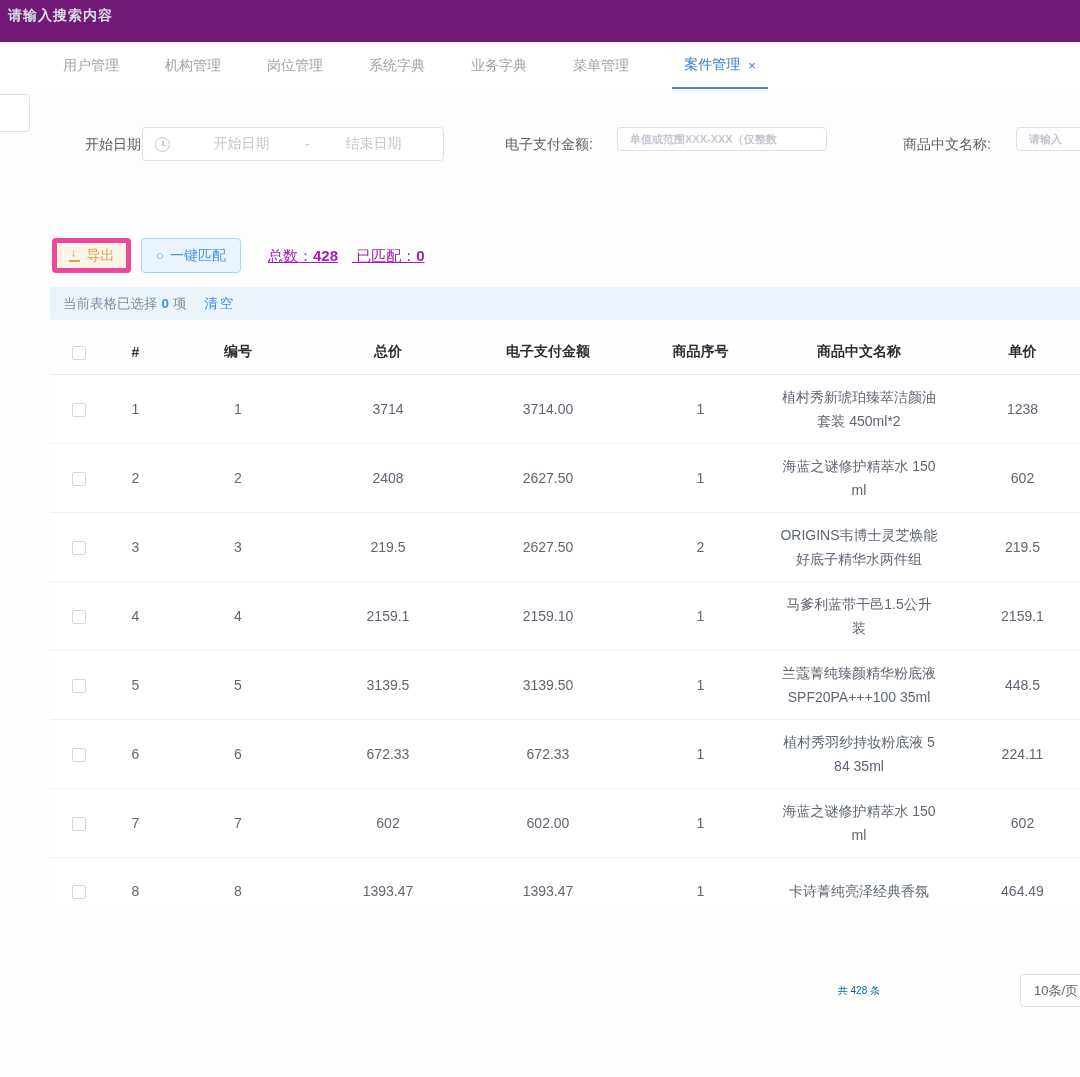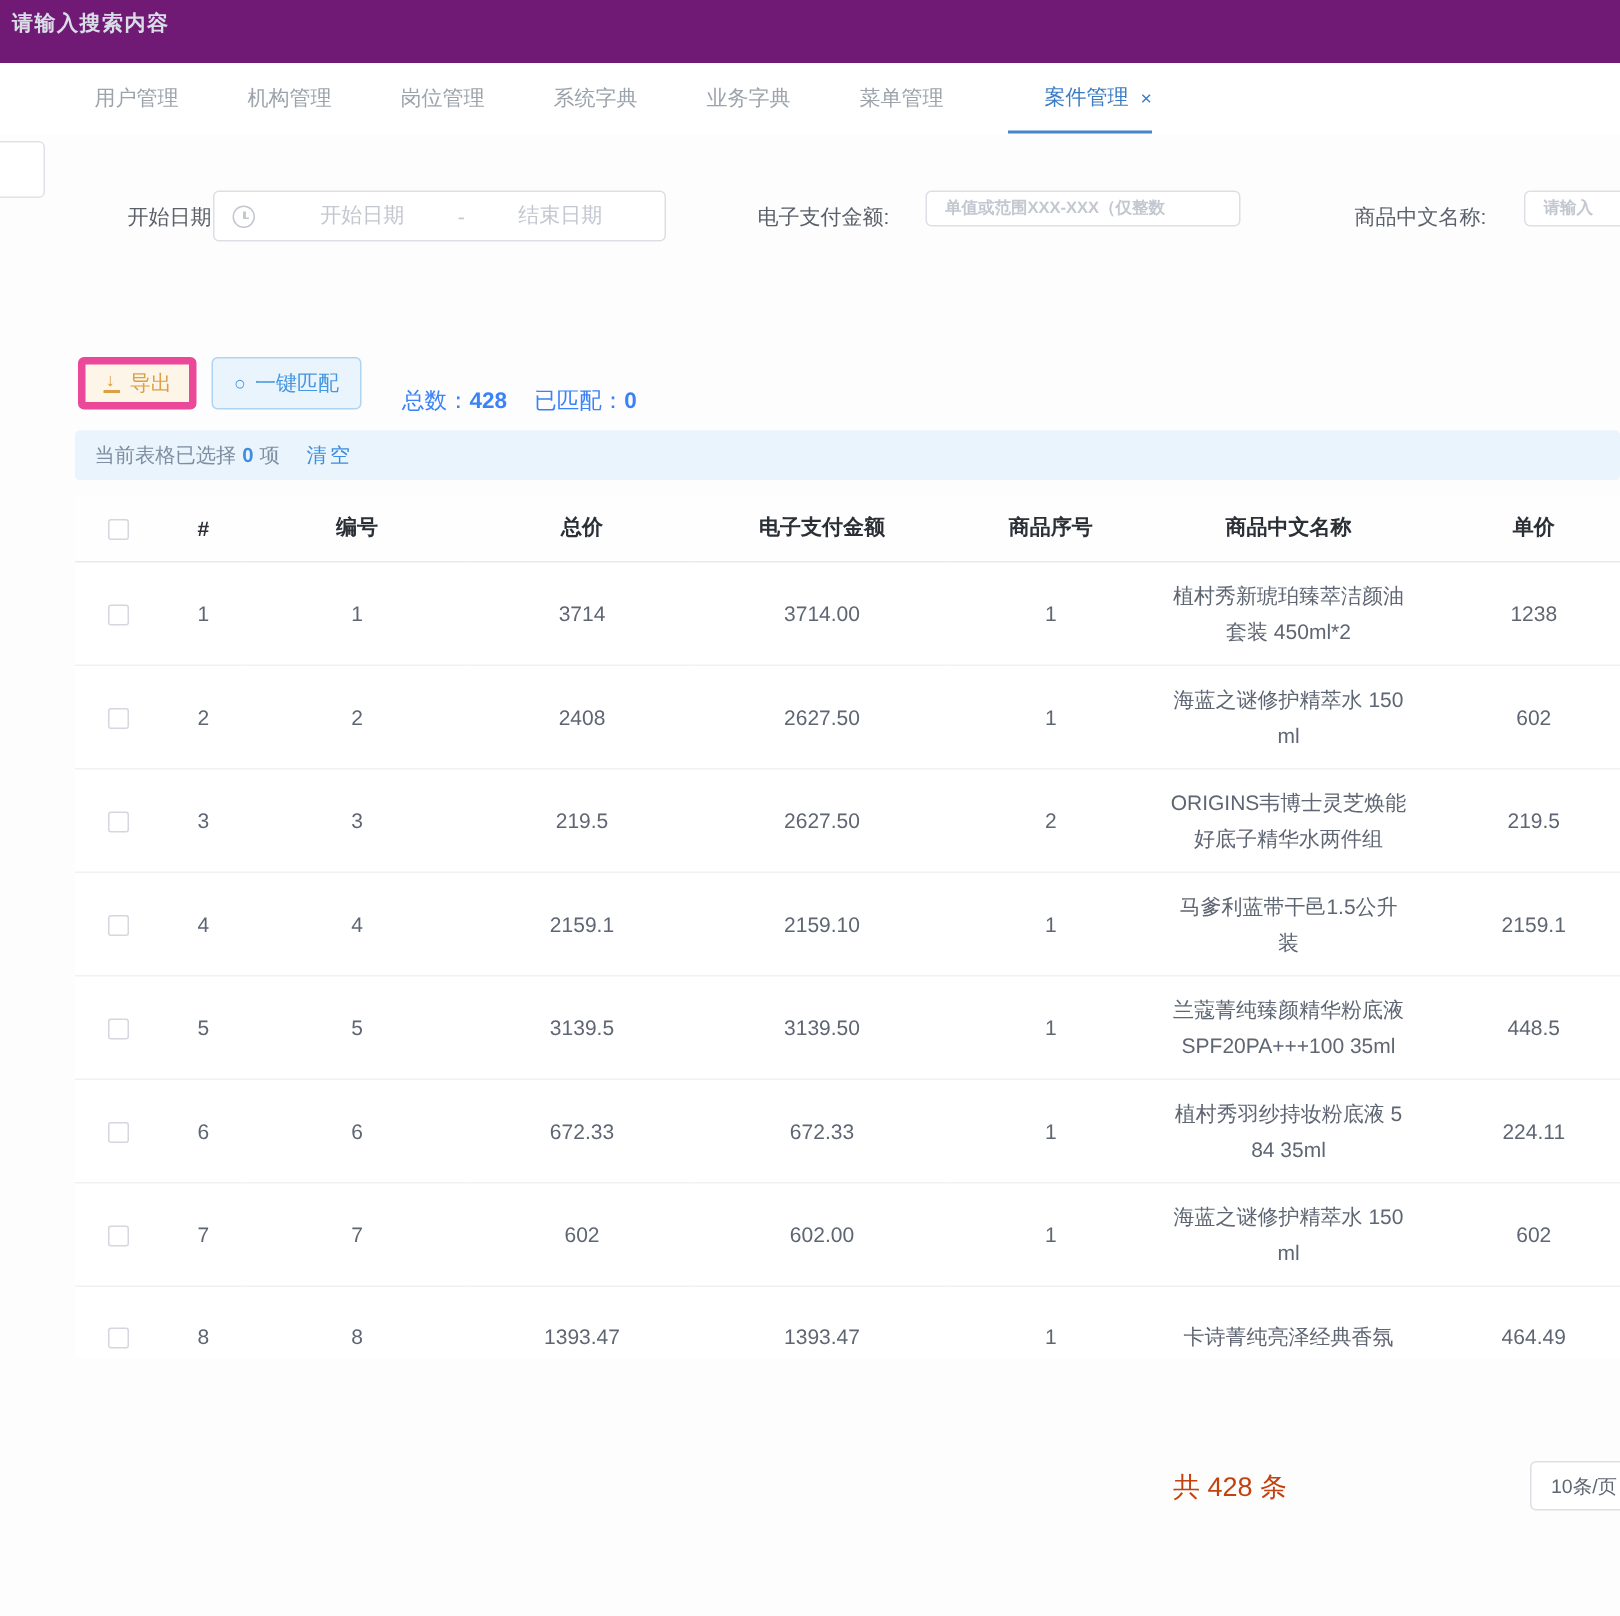--- a/index.html
+++ b/index.html
@@ -6,21 +6,21 @@
   html,body { width:1080px; height:1077px; overflow:hidden; background:#fdfdfe;
     font-family:"Liberation Sans","DejaVu Sans",sans-serif; }
 
   
   .navbar { position:absolute; left:0; top:0; width:1080px; height:42px; background:#701a75; }
   .navbar-search { position:absolute; left:8px; top:7px; color:#d9dde6; font-size:14px; font-weight:bold; letter-spacing:1px; }
 
   
   .tabbar { position:absolute; left:0; top:42px; width:1080px; height:48px; background:#ffffff; display:flex; align-items:center; padding-left:60px; }
   .tab { width:62px; height:46px; margin-right:40px; display:flex; align-items:center; justify-content:center; font-size:14px; color:#9ca3ab; cursor:pointer; white-space:nowrap; }
-  .tab.active { width:96px; color:#3a7cc4; border-bottom:2px solid #4585c9; margin-right:0;justify-content:flex-end; }
+  .tab.active { width:96px; color:#3a7cc4; border-bottom:2px solid #4585c9; margin-right:0; }
   .tab .close { margin-left:8px; font-size:13px; color:#3a7cc4; }
 
   
   .stray-box { position:absolute; left:-12px; top:94px; width:42px; height:38px; background:#ffffff; border:1px solid #dfe2e8; border-radius:4px; }
 
   
   .filters { position:absolute; left:0; top:127px; width:1080px; height:34px; }
   .f-label { position:absolute; top:0; height:34px; line-height:34px; font-size:14px; color:#5a6069; }
   .lbl-date { left:85px; }
   .lbl-amount { left:505px; }
@@ -38,21 +38,21 @@
 
   
   .toolbar { position:absolute; left:0; top:238px; width:1080px; height:35px; }
   .btn { position:absolute; top:0; height:35px; border-radius:4px; font-size:14px; display:flex; align-items:center; justify-content:center; cursor:pointer; }
   .btn-export { left:52px; width:79px; background:#fdf5e8; border:5px solid #ec4899; color:#dd9f43; }
   .btn-match { left:141px; width:100px; background:#e9f4fd; border:1px solid #aed3f3; color:#4596e0; }
   .btn .bicon { margin-right:6px; font-size:13px; }
   .dl-icon { display:inline-block; position:relative; width:11px; height:12px; margin-right:7px; }
   .dl-icon::before { content:"↓"; position:absolute; left:2px; top:-4px; font-size:12px; }
   .dl-icon::after { content:""; position:absolute; left:0; bottom:0; width:11px; height:1.5px; background:#dd9f43; }
-  .stats { position:absolute; left:268px; top:12px; height:35px; line-height:35px; font-size:15px; color:#3b82f6; }
+  .stats { position:absolute; left:268px; top:0; height:35px; line-height:35px; font-size:15px; color:#a21caf;text-decoration:underline; }
   .stats b { font-weight:bold; }
   .stats .gap { display:inline-block; width:14px; }
 
   
   .selbar { position:absolute; left:50px; top:287px; width:1030px; height:33px; background:#e9f4fd; border-radius:3px; line-height:33px; font-size:13.5px; color:#7e8 da0; color:#7e8da0; padding-left:13px; }
   .selbar .count { color:#3e8ede; font-weight:bold; padding:0 4px; }
   .selbar .clear { color:#3e8ede; margin-left:14px; cursor:pointer; letter-spacing:2px; }
 
   
   .table-wrap { position:absolute; left:50px; top:330px; width:1045px; height:575px; overflow:hidden; background:#fff; }
@@ -60,21 +60,21 @@
   col.c-check{width:58px;} col.c-index{width:55px;} col.c-code{width:150px;} col.c-total{width:150px;}
   col.c-epay{width:170px;} col.c-seq{width:135px;} col.c-name{width:182px;} col.c-unit{width:145px;}
   thead th { height:44px; font-size:14px; color:#2b2f36; font-weight:bold; text-align:center; border-bottom:1px solid #e8eaf0; background:#fefefe; }
   tbody td { font-size:14px; color:#5f6673; text-align:center; border-bottom:1px solid #f0f1f4; padding:10px 4px; line-height:24px; }
   tbody td.name-cell { word-break:break-all; padding:10px 12px; }
   tbody tr { height:68px; }
   .checkbox { display:inline-block; width:14px; height:14px; border:1px solid #d4d7de; border-radius:2px; background:#fff; vertical-align:middle; cursor:pointer; }
 
   
   .pagination { position:absolute; left:0; top:974px; width:1080px; height:34px; }
-  .pg-total { position:absolute; right:200px; top:0; width:120px; text-align:center; line-height:34px; font-size:18px; color:#c2410c; }
+  .pg-total { position:absolute; right:200px; top:0; width:120px; text-align:right; line-height:34px; font-size:10px; color:#0369a1; }
   .pg-size { position:absolute; left:1020px; top:0; width:95px; height:33px; background:#fff; border:1px solid #dcdfe6; border-radius:4px; line-height:31px; font-size:13px; color:#5f6673; padding-left:13px; cursor:pointer; }
 </style>
 </head>
 <body>
 
 <div class="navbar">
   <span class="navbar-search">请输入搜索内容</span>
 </div>
 
 <div class="tabbar" id="tabbar">

